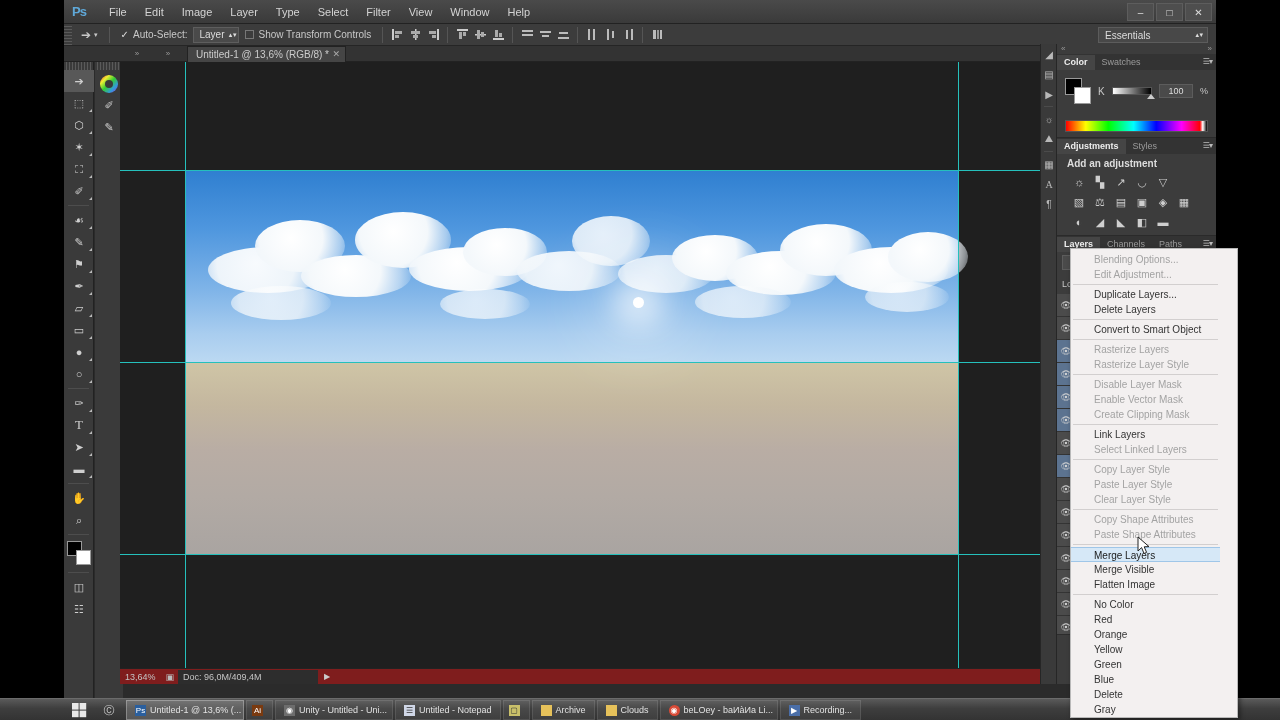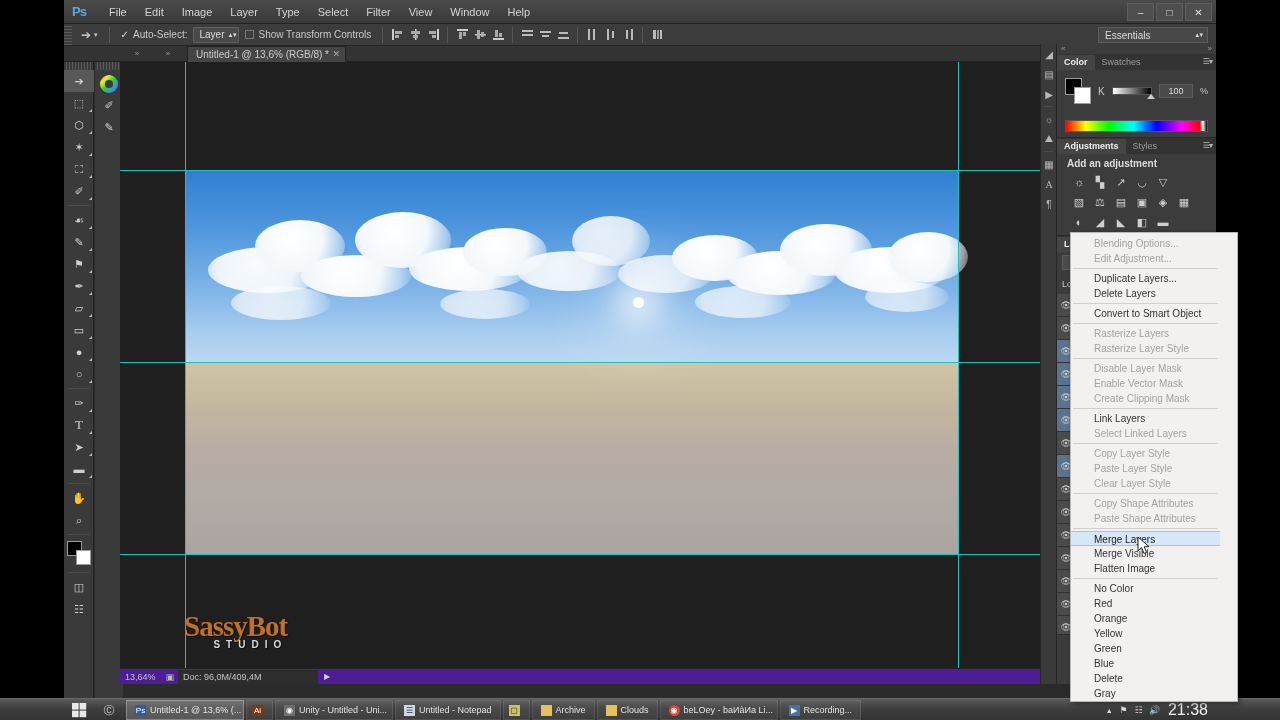--- a/index.html
+++ b/index.html
@@ -72,21 +72,21 @@
          box-shadow:0 0 26px 18px rgba(255,255,255,.55), 0 0 60px 42px rgba(255,255,255,.22); }
   .cloud { position:absolute; border-radius:50%; background:radial-gradient(circle at 40% 35%, #ffffff 0%, #f4f8fb 50%, rgba(235,243,250,.55) 78%, rgba(235,243,250,0) 100%); }
   .guide-h { position:absolute; left:0; width:100%; height:1px; background:#25c0bc; }
   .guide-v { position:absolute; top:0; height:100%; width:1px; background:#25c0bc; }
   .wm { position:absolute; left:64px; bottom:18px; color:#c0702d; font-family:"Liberation Serif", serif;
         font-weight:bold; font-size:29px; letter-spacing:-1px; text-shadow:1px 1px 1px rgba(0,0,0,.6); }
   .wm small { display:block; font-size:10px; letter-spacing:6px; color:#d8d8d8; font-weight:bold;
               font-family:"Liberation Sans",sans-serif; text-align:right; margin-top:-4px;}
 
   
-  .statusbar { position:absolute; left:56px; right:176px; bottom:14px; height:16px; background:#4c1d95;
+  .statusbar { position:absolute; left:56px; right:176px; bottom:14px; height:16px; background:#7f1d1d;
                border-top:1px solid #222; display:flex; align-items:center; font-size:9px; color:#c4c4c4; }
   .st-zoom { width:42px; padding-left:5px; }
   .st-ic { width:16px; text-align:center; color:#bbb; }
   .st-doc { background:#2d2d2d; height:14px; line-height:14px; padding:0 5px; min-width:140px; position:relative;}
   .st-arrow { margin-left:6px; color:#ccc; font-size:8px; }
 
   .bottomtabs { position:absolute; left:56px; right:0; bottom:0; height:14px; background:#3a3a3a;
                 border-top:1px solid #242424; display:flex; align-items:center; }
   .btab { padding:0 8px; height:14px; line-height:14px; font-size:9px; color:#9d9d9d;}
   .btab.act { background:#4d4d4d; color:#eee; font-weight:bold; }
@@ -128,21 +128,21 @@
   .lsel:after{content:"\25BE"; position:absolute; right:3px; font-size:7px;}
   .lockicons { display:flex; gap:4px; color:#c5c5c5; font-size:9px; align-items:center;}
   .lrow { height:23px; border-bottom:1px solid #343434; background:#4b4b4b; display:flex; align-items:center; }
   .lrow.sel { background:#5c7390; }
   .lrow .eye { width:18px; text-align:center; color:#d5d5d5; font-size:9px;}
   .lrow .th { width:22px; height:18px; background:#6d6d6d; border:1px solid #333; }
   .lbtns { height:18px; background:#3c3c3c; display:flex; align-items:center; justify-content:flex-end;
            gap:8px; padding-right:8px; border-top:1px solid #2d2d2d; color:#c3c3c3; font-size:10px;}
 
   
-  #ctxmenu { position:absolute; left:1006px; top:232px; width:168px; background:#f3f0f0; border:1px solid #b9b9b9;
+  #ctxmenu { position:absolute; left:1006px; top:248px; width:168px; background:#f3f0f0; border:1px solid #b9b9b9;
              box-shadow:2px 2px 5px rgba(0,0,0,.45); padding:3px 17px 0 0; z-index:60; }
   .mitem { height:15px; line-height:15px; font-size:10px; color:#333; padding-left:23px; white-space:nowrap;
            font-family:"Liberation Sans",sans-serif; }
   .mitem.dis { color:#a3a3a3; }
   .mitem.hi { background:#d6e8f7; border-top:1px solid #9fc6e8; border-bottom:1px solid #9fc6e8; color:#1a1a1a; }
   .msep { height:1px; background:#d2cfcf; margin:2px 2px 2px 2px; }
 
   .cursor { position:absolute; left:1073px; top:536px; z-index:70; }
 
   
@@ -460,24 +460,20 @@
 
         <div class="sun"></div>
       </div>
 
       <div class="guide-h" style="top:108px;"></div>
       <div class="guide-h" style="top:300px;"></div>
       <div class="guide-h" style="top:492px;"></div>
       <div class="guide-v" style="left:65px;"></div>
       <div class="guide-v" style="left:838px;"></div>
 
-      <div class="wm">
-        <span>SassyBot</span>
-        <small>STUDIO</small>
-      </div>
     </div>
 
     <div class="statusbar">
       <div class="st-zoom">13,64%</div>
       <div class="st-ic">▣</div>
       <div class="st-doc">
         <span>Doc: 96,0M/409,4M</span>
       </div>
       <div class="st-arrow">▶</div>
     </div>

